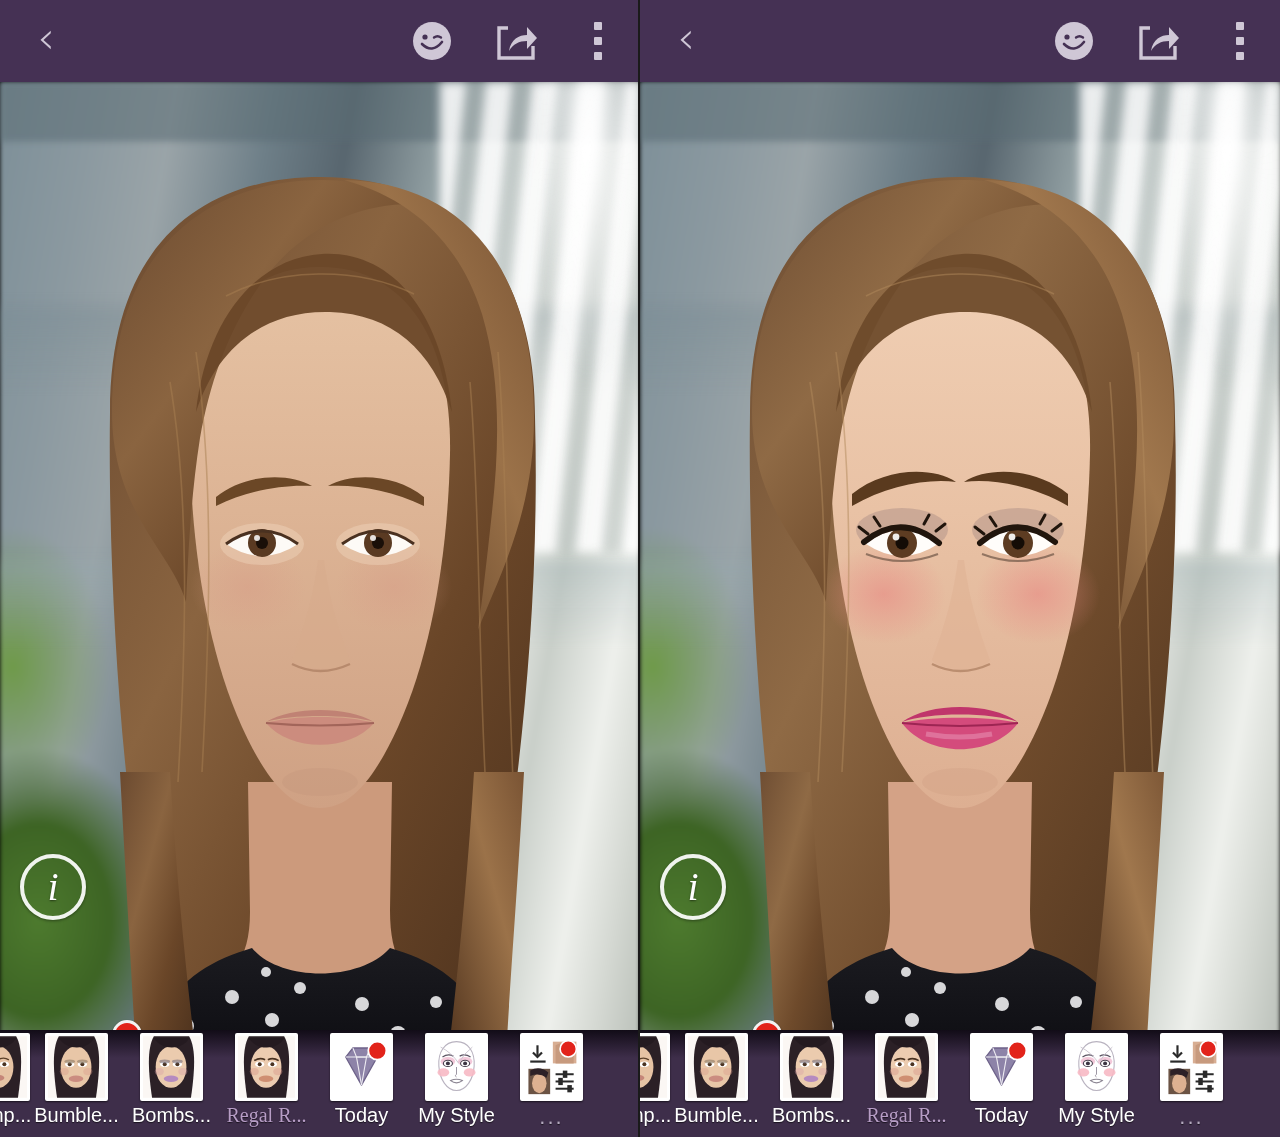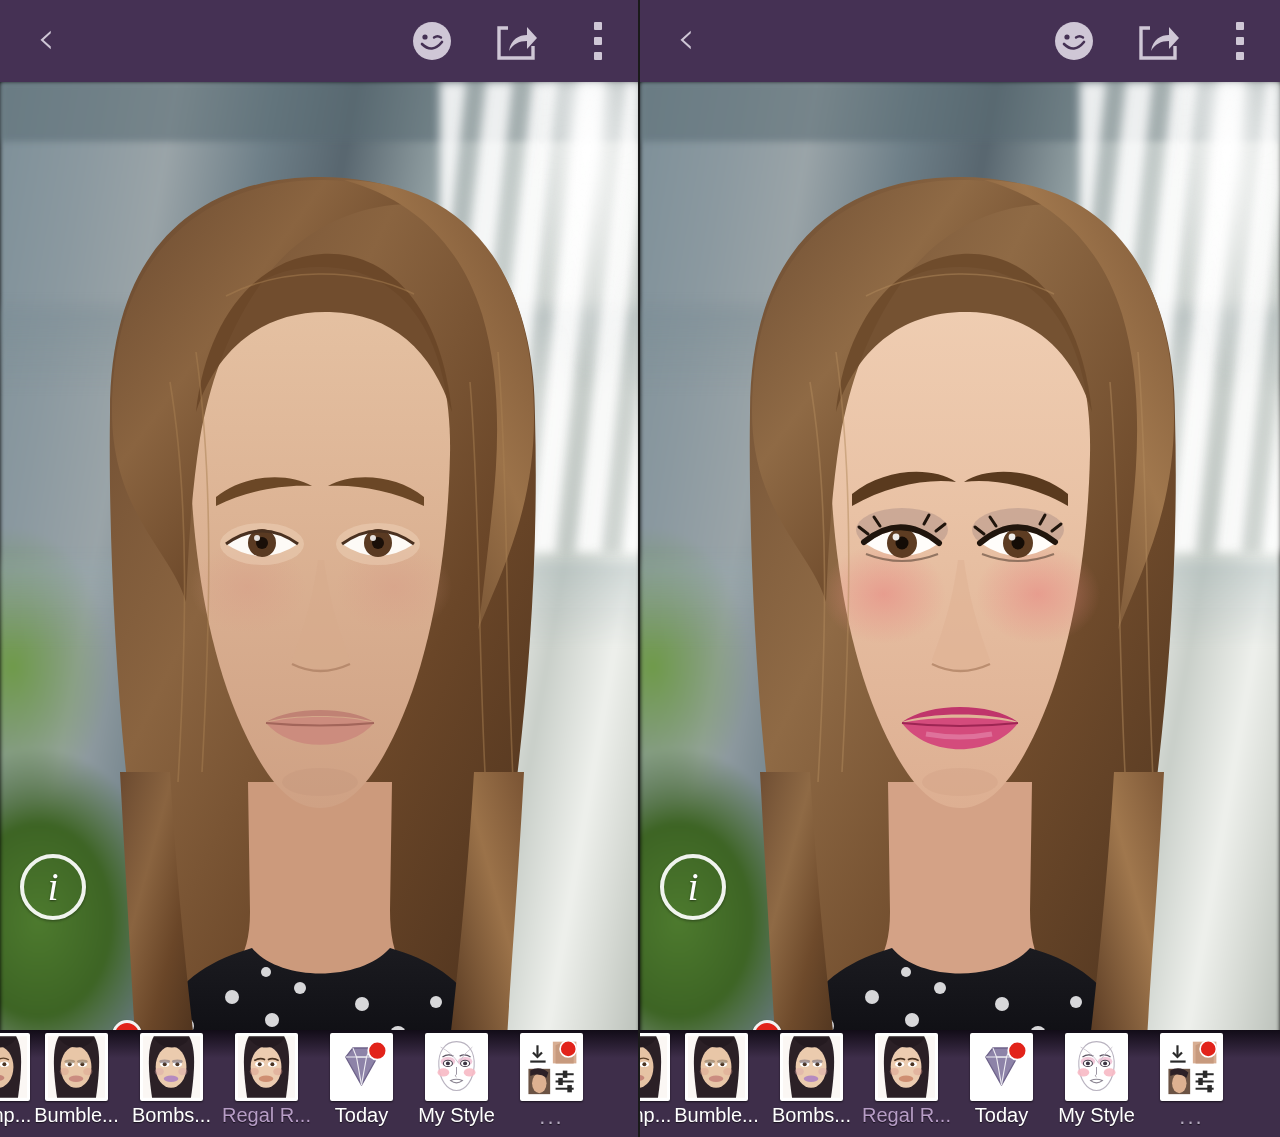--- a/index.html
+++ b/index.html
@@ -145,21 +145,21 @@
   .thumb {
     position:relative; width: 63px; height: 68px;
     background:#fff; border: 3px solid #fff; border-radius: 2px;
     overflow:hidden; box-shadow: 0 1px 2px rgba(0,0,0,.6);
   }
   .thumb svg { display:block; width:100%; height:100%; }
   .tlabel {
     margin-top: 3px; font-size: 20px; color:#ffffff;
     white-space:nowrap; text-shadow: 0 1px 1px rgba(0,0,0,.6);
   }
-  .tlabel.muted { color:#b79dc6; }
+  .tlabel.muted { color:#b79dc6;font-family:Liberation Serif, serif; }
   .tlabel.dots3 { color:#b3a8bd; letter-spacing: 2px; font-size:22px; }
 </style>
 </head>
 <body>
 
 <div class="stage">
 
   <div class="panel left">
 
     <div class="toolbar">

